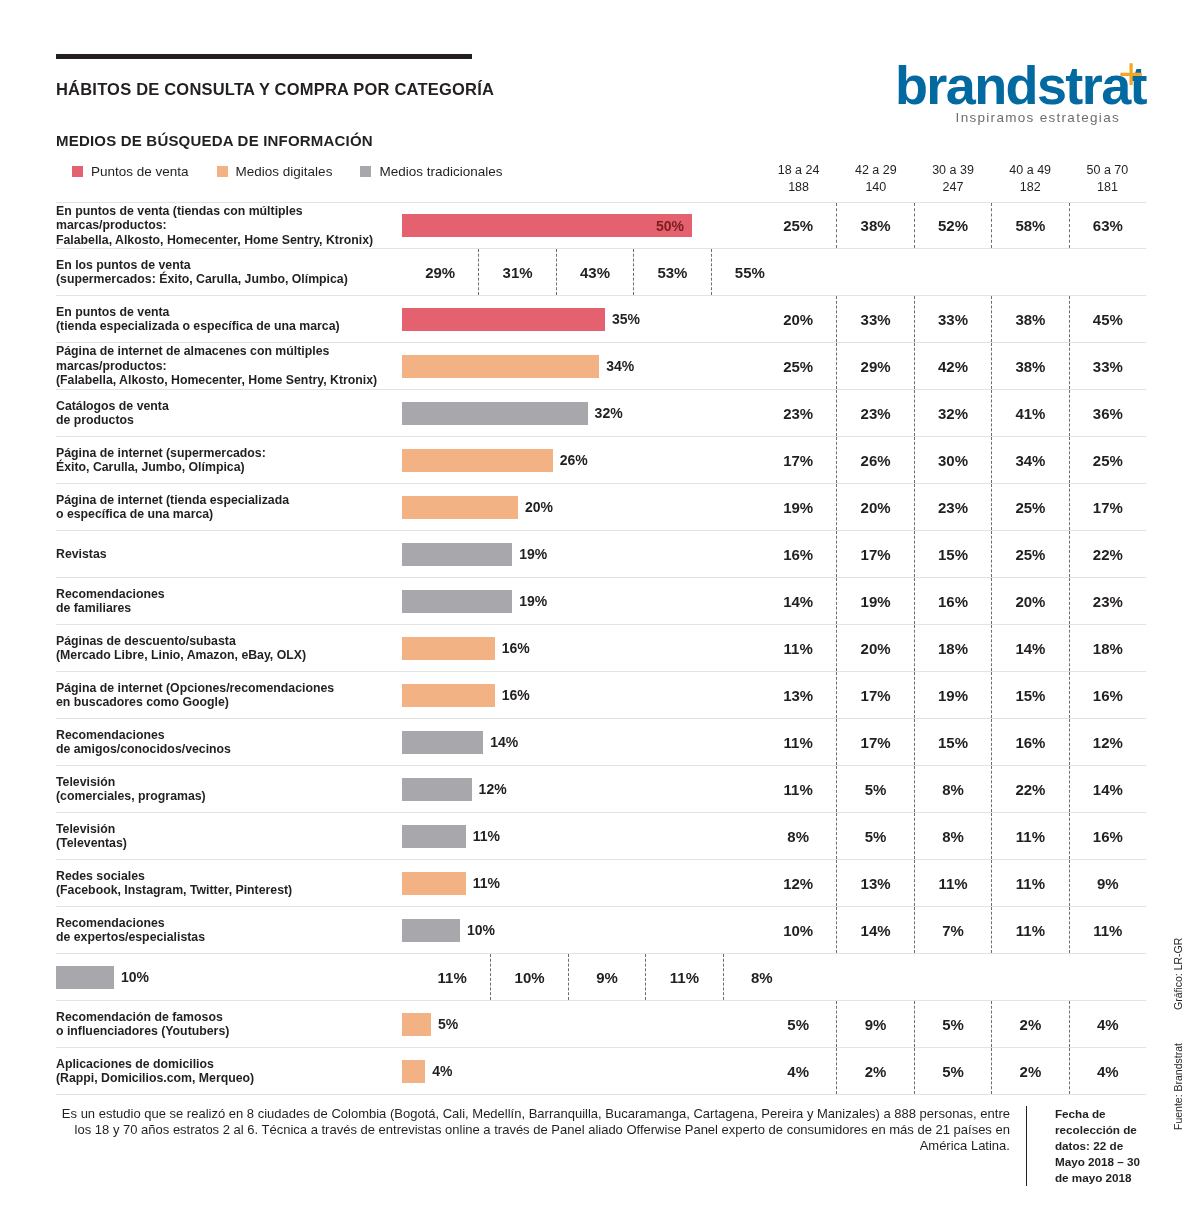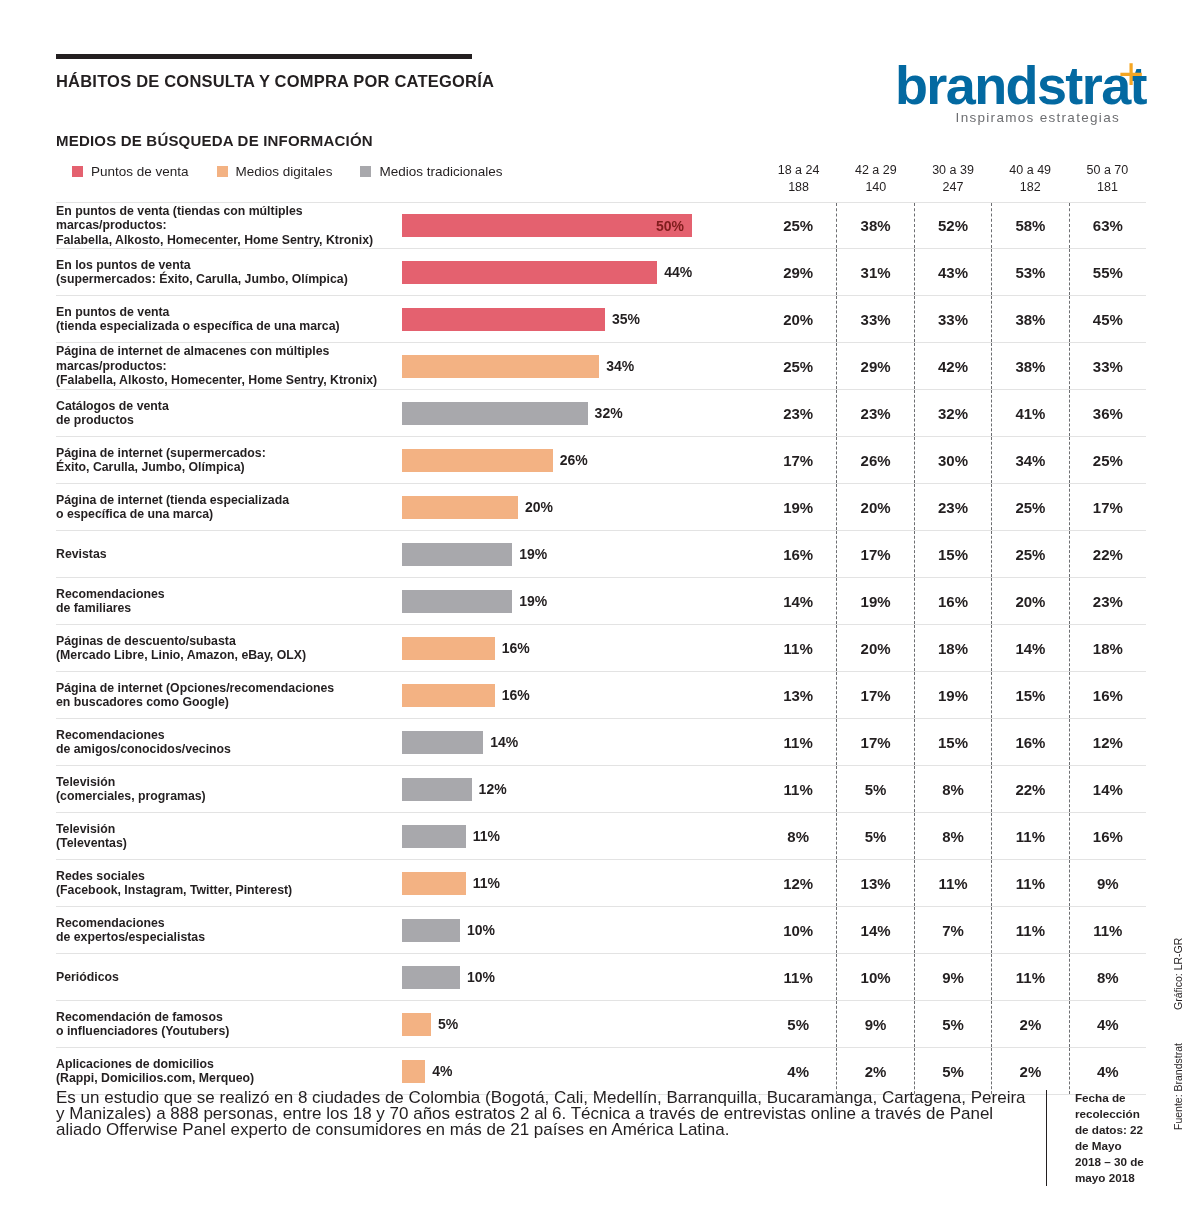--- a/index.html
+++ b/index.html
@@ -16,21 +16,21 @@
 
   
   .header-rule {
     position: absolute;
     left: 56px; top: 54px;
     width: 416px; height: 5px;
     background: #231f20;
   }
   .header-title {
     position: absolute;
-    left: 56px; top: 72px;
+    left: 56px; top: 80px;
     font-size: 16.5px;
     font-weight: bold;
     letter-spacing: .2px;
   }
   .logo {
     position: absolute;
     right: 54px; top: 58px;
     width: 300px;
     text-align: right;
   }
@@ -164,23 +164,23 @@
   
   .footer {
     position: absolute;
     left: 56px; bottom: 44px;
     width: 1090px;
     display: flex;
     align-items: flex-start;
   }
   .footer-note {
     flex: 1 1 auto;
-    font-size: 17px;
+    font-size: 13px;
     line-height: 16px;
-    text-align: left;
+    text-align: right;
     padding-right: 16px;
   }
   .footer-date {
     width: 218px;
     font-size: 11.7px;
     line-height: 16px;
     font-weight: bold;
     border-left: 1px solid #231f20;
     padding-left: 28px;
   }
@@ -256,24 +256,20 @@
         <div class="data-cell">52%</div>
         <div class="data-cell">58%</div>
         <div class="data-cell">63%</div>
       </div>
     </div>
     <div class="row">
       <div class="label-cell">
         <div class="label-text">En los puntos de venta
 (supermercados: Éxito, Carulla, Jumbo, Olímpica)</div>
       </div>
-      <div class="bar-cell">
-        <span class="bar" style="width: 255.2px; background: rgb(228, 97, 111);"></span>
-        <span class="bar-val">44%</span>
-      </div>
       <div class="data-cells">
         <div class="data-cell">29%</div>
         <div class="data-cell">31%</div>
         <div class="data-cell">43%</div>
         <div class="data-cell">53%</div>
         <div class="data-cell">55%</div>
       </div>
     </div>
     <div class="row">
       <div class="label-cell">
@@ -506,23 +502,20 @@
       </div>
       <div class="data-cells">
         <div class="data-cell">10%</div>
         <div class="data-cell">14%</div>
         <div class="data-cell">7%</div>
         <div class="data-cell">11%</div>
         <div class="data-cell">11%</div>
       </div>
     </div>
     <div class="row">
-      <div class="label-cell">
-        <div class="label-text">Periódicos</div>
-      </div>
       <div class="bar-cell">
         <span class="bar" style="width: 58px; background: rgb(168, 168, 172);"></span>
         <span class="bar-val">10%</span>
       </div>
       <div class="data-cells">
         <div class="data-cell">11%</div>
         <div class="data-cell">10%</div>
         <div class="data-cell">9%</div>
         <div class="data-cell">11%</div>
         <div class="data-cell">8%</div>

